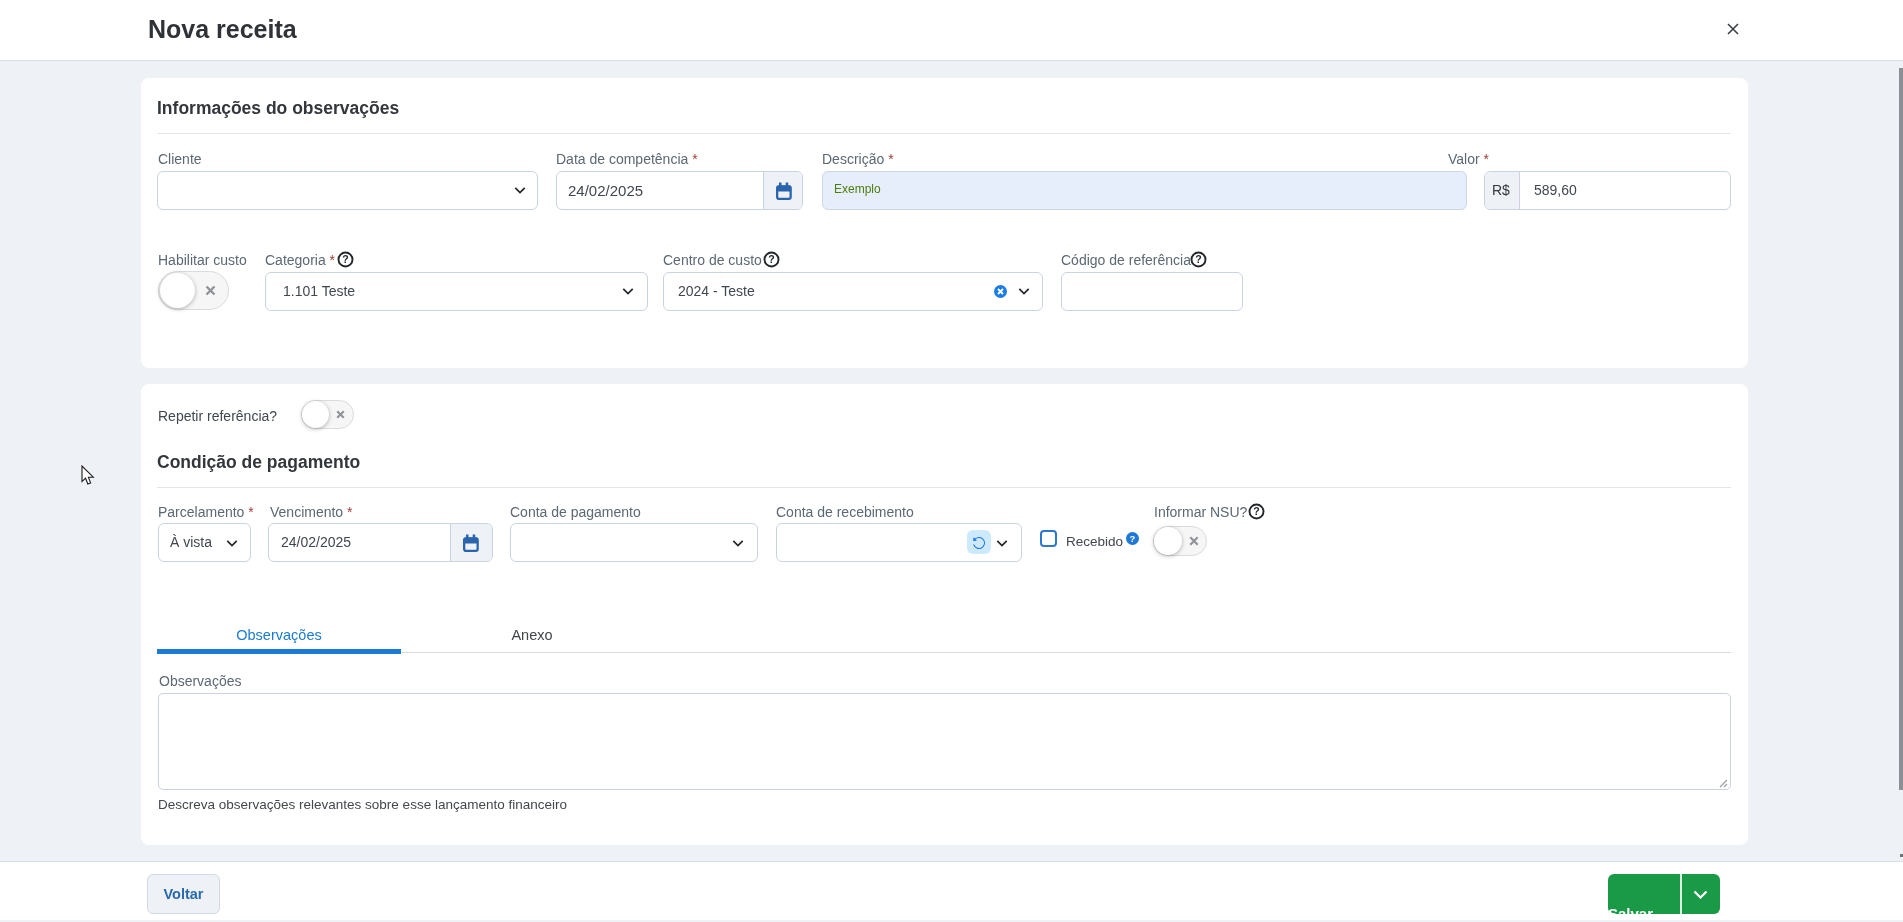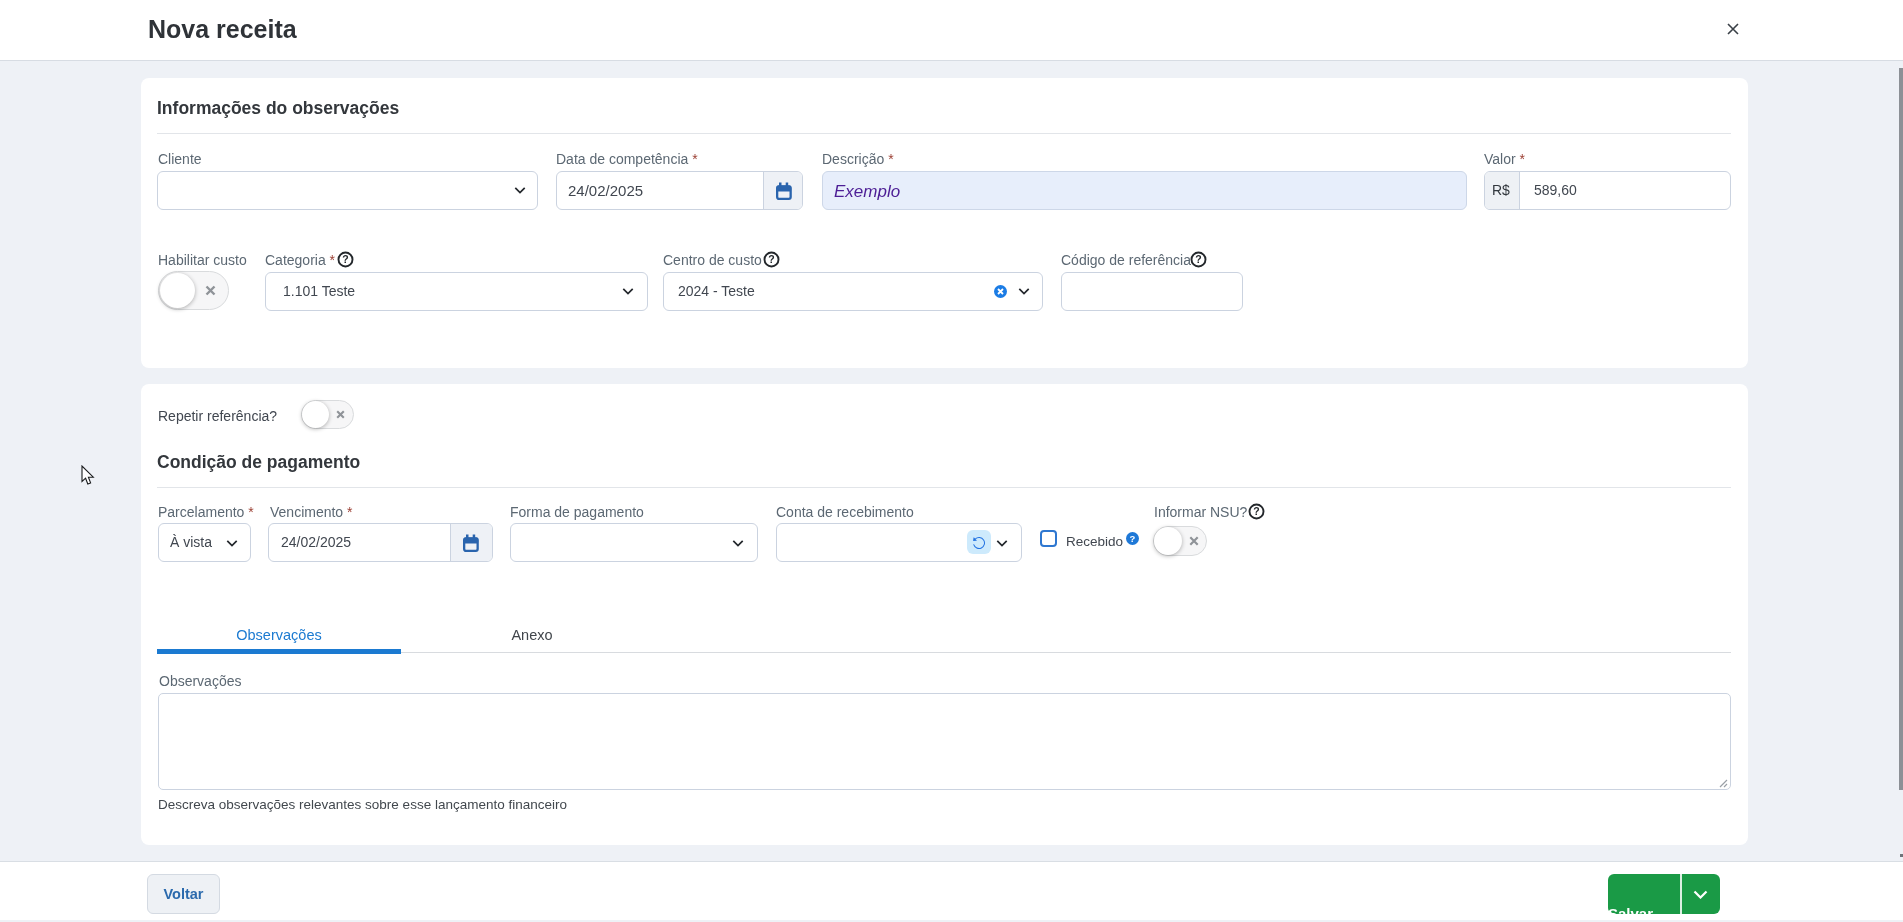--- a/index.html
+++ b/index.html
@@ -26,39 +26,39 @@
     <path d="M1 1 L11 11 M11 1 L1 11" stroke="#3a4047" stroke-width="1.6" fill="none"></path>
   </svg>
 
 <div class="card" style="top:78px;height:290px;"></div>
 <div class="h2" style="left:157px;top:98px;">Informações do observações</div>
 <div class="hr" style="top:133px;"></div>
 
 <div class="label" style="left:158px;top:151px;">Cliente</div>
 <div class="label" style="left:556px;top:151px;">Data de competência <span class="req">*</span></div>
 <div class="label" style="left:822px;top:151px;">Descrição <span class="req">*</span></div>
-<div class="label" style="left:1484px;top:151px;">Valor <span class="req">*</span></div>
+<div class="label" style="left:1448px;top:151px;">Valor <span class="req">*</span></div>
 
 <div class="inp" style="left:157px;top:171px;width:381px;"></div>
 <svg class="chev" style="left:514px;top:187px;" viewBox="0 0 14 8">
     <path d="M1.5 1 L7 6.5 L12.5 1" fill="none" stroke="#23272c" stroke-width="2"></path>
   </svg>
 
 <div class="inp" style="left:556px;top:171px;width:247px;"></div>
 <div class="abs" style="left:763px;top:172px;width:39px;height:37px;background:#eef1f6;border-left:1px solid #cbd3e0;border-radius:0 5px 5px 0;"></div>
 <svg class="abs" style="left:775.5px;top:181.5px;" width="16" height="18" viewBox="0 0 16 18">
 <rect x="3" y="0.5" width="2.5" height="4.5" fill="#2a64ad"></rect>
 <rect x="9.7" y="0.5" width="2.5" height="4.5" fill="#2a64ad"></rect>
 <rect x="1.15" y="4.35" width="13.5" height="12.5" rx="1.8" fill="none" stroke="#2a64ad" stroke-width="2.3"></rect>
 <rect x="0.6" y="3.6" width="14.6" height="5.8" rx="1.5" fill="#2a64ad"></rect>
 </svg>
 <div class="itx" style="left:568px;top:181.5px;font-size:15px;">24/02/2025</div>
 
 <div class="inp" style="left:822px;top:171px;width:645px;background:#e7eefb;border-color:#cdd7e8;"></div>
-<div class="itx" style="left:834px;top:181.5px;font-size:17px;color:#4c1d95;font-style:italic;">Exemplo</div>
+<div class="itx" style="left:834px;top:181.5px;font-size:12px;color:#4d7c0f;">Exemplo</div>
 
 <div class="inp" style="left:1484px;top:171px;width:247px;"></div>
 <div class="abs" style="left:1485px;top:172px;width:35px;height:37px;background:#eef1f5;border-right:1px solid #cbd3e0;border-radius:5px 0 0 5px;"></div>
 <div class="itx" style="left:1492px;top:182px;color:#32383e;">R$</div>
 <div class="itx" style="left:1534px;top:182px;">589,60</div>
 
 <div class="label" style="left:158px;top:252px;">Habilitar custo</div>
 <div class="label" style="left:265px;top:252px;">Categoria <span class="req">*</span></div>
 <svg class="abs" style="left:337px;top:251px;" width="17" height="17" viewBox="0 0 17 17">
     <circle cx="8.5" cy="8.5" r="7" fill="none" stroke="#23272b" stroke-width="1.9"></circle>
@@ -105,21 +105,21 @@
 <div class="knob" style="left:302px;top:401px;width:27px;height:27px;"></div>
 <svg class="abs" style="left:336px;top:410px;" width="9" height="9" viewBox="0 0 9 9">
     <path d="M1.2 1.2 L7.8 7.8 M7.8 1.2 L1.2 7.8" stroke="#8f9398" stroke-width="2.1" fill="none"></path>
   </svg>
 
 <div class="h2" style="left:157px;top:452px;">Condição de pagamento</div>
 <div class="hr" style="top:487px;"></div>
 
 <div class="label" style="left:158px;top:504px;">Parcelamento <span class="req">*</span></div>
 <div class="label" style="left:270px;top:504px;">Vencimento <span class="req">*</span></div>
-<div class="label" style="left:510px;top:504px;">Forma de pagamento</div>
+<div class="label" style="left:510px;top:504px;">Conta de pagamento</div>
 <div class="label" style="left:776px;top:504px;">Conta de recebimento</div>
 <div class="label" style="left:1154px;top:504px;">Informar NSU?</div>
 <svg class="abs" style="left:1248px;top:503px;" width="17" height="17" viewBox="0 0 17 17">
     <circle cx="8.5" cy="8.5" r="7" fill="none" stroke="#23272b" stroke-width="1.9"></circle>
     <text x="8.5" y="12" font-size="10.5" font-weight="bold" fill="#23272b" text-anchor="middle" font-family="Liberation Sans">?</text>
   </svg>
 
 <div class="inp" style="left:158px;top:523px;width:93px;"></div>
 <div class="itx" style="left:170px;top:534px;">À vista</div>
 <svg class="chev" style="left:226px;top:540px;" viewBox="0 0 14 8">

